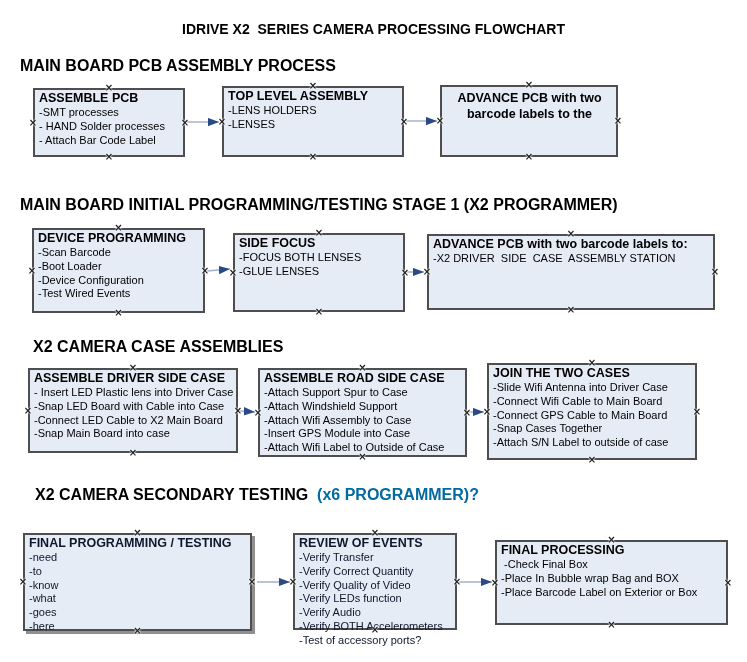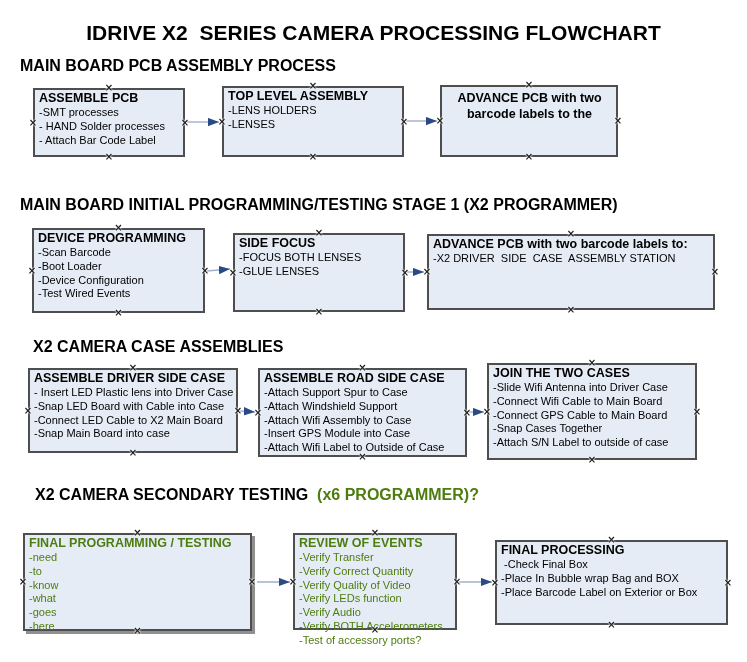--- a/index.html
+++ b/index.html
@@ -2,35 +2,35 @@
 <html><head>
 <meta charset="utf-8">
 <style>
   html,body{margin:0;padding:0;background:#fff;}
   #canvas{
     position:relative;width:747px;height:662px;background:#ffffff;
     font-family:"Liberation Sans",sans-serif;color:#000;overflow:hidden;
   }
   .page-title{
     position:absolute;top:21px;left:0;width:747px;text-align:center;
-    font-size:21px;font-weight:bold;white-space:pre;letter-spacing:0;
+    font-size:14px;font-weight:bold;white-space:pre;letter-spacing:0;
   }
   .sec-header{
     position:absolute;font-size:16px;font-weight:bold;white-space:pre;
   }
-  .sec-header .red-part{color:#4d7c0f;}
+  .sec-header .red-part{color:#0369a1;}
   .fbox{
     position:absolute;background:#e6ecf6;border:2px solid #4e4e4e;
     box-sizing:border-box;padding:1px 3px 0 4px;overflow:visible;
   }
   .fbox.shadow{box-shadow:3px 3px 0 #909090;}
   .bt{font-weight:bold;font-size:12.5px;line-height:15px;white-space:pre;}
   .bt.tall{line-height:16px;}
   .bi{font-size:11px;line-height:13.8px;white-space:pre;}
-  .fbox.red .bt,.fbox.red .bi{color:#4d7c0f;}
+  .fbox.red .bt,.fbox.red .bi{color:#0f172a;}
   #arrows{position:absolute;left:0;top:0;width:747px;height:662px;pointer-events:none;}
   .handle{
     position:absolute;transform:translate(-50%,-50%);
     font-family:"DejaVu Sans",sans-serif;font-size:10px;font-weight:bold;color:#1a1a1a;
     text-shadow:0 0 2px #ffffff,0 0 2px #ffffff;line-height:10px;pointer-events:none;
   }
 </style>
 </head>
 <body>
 

